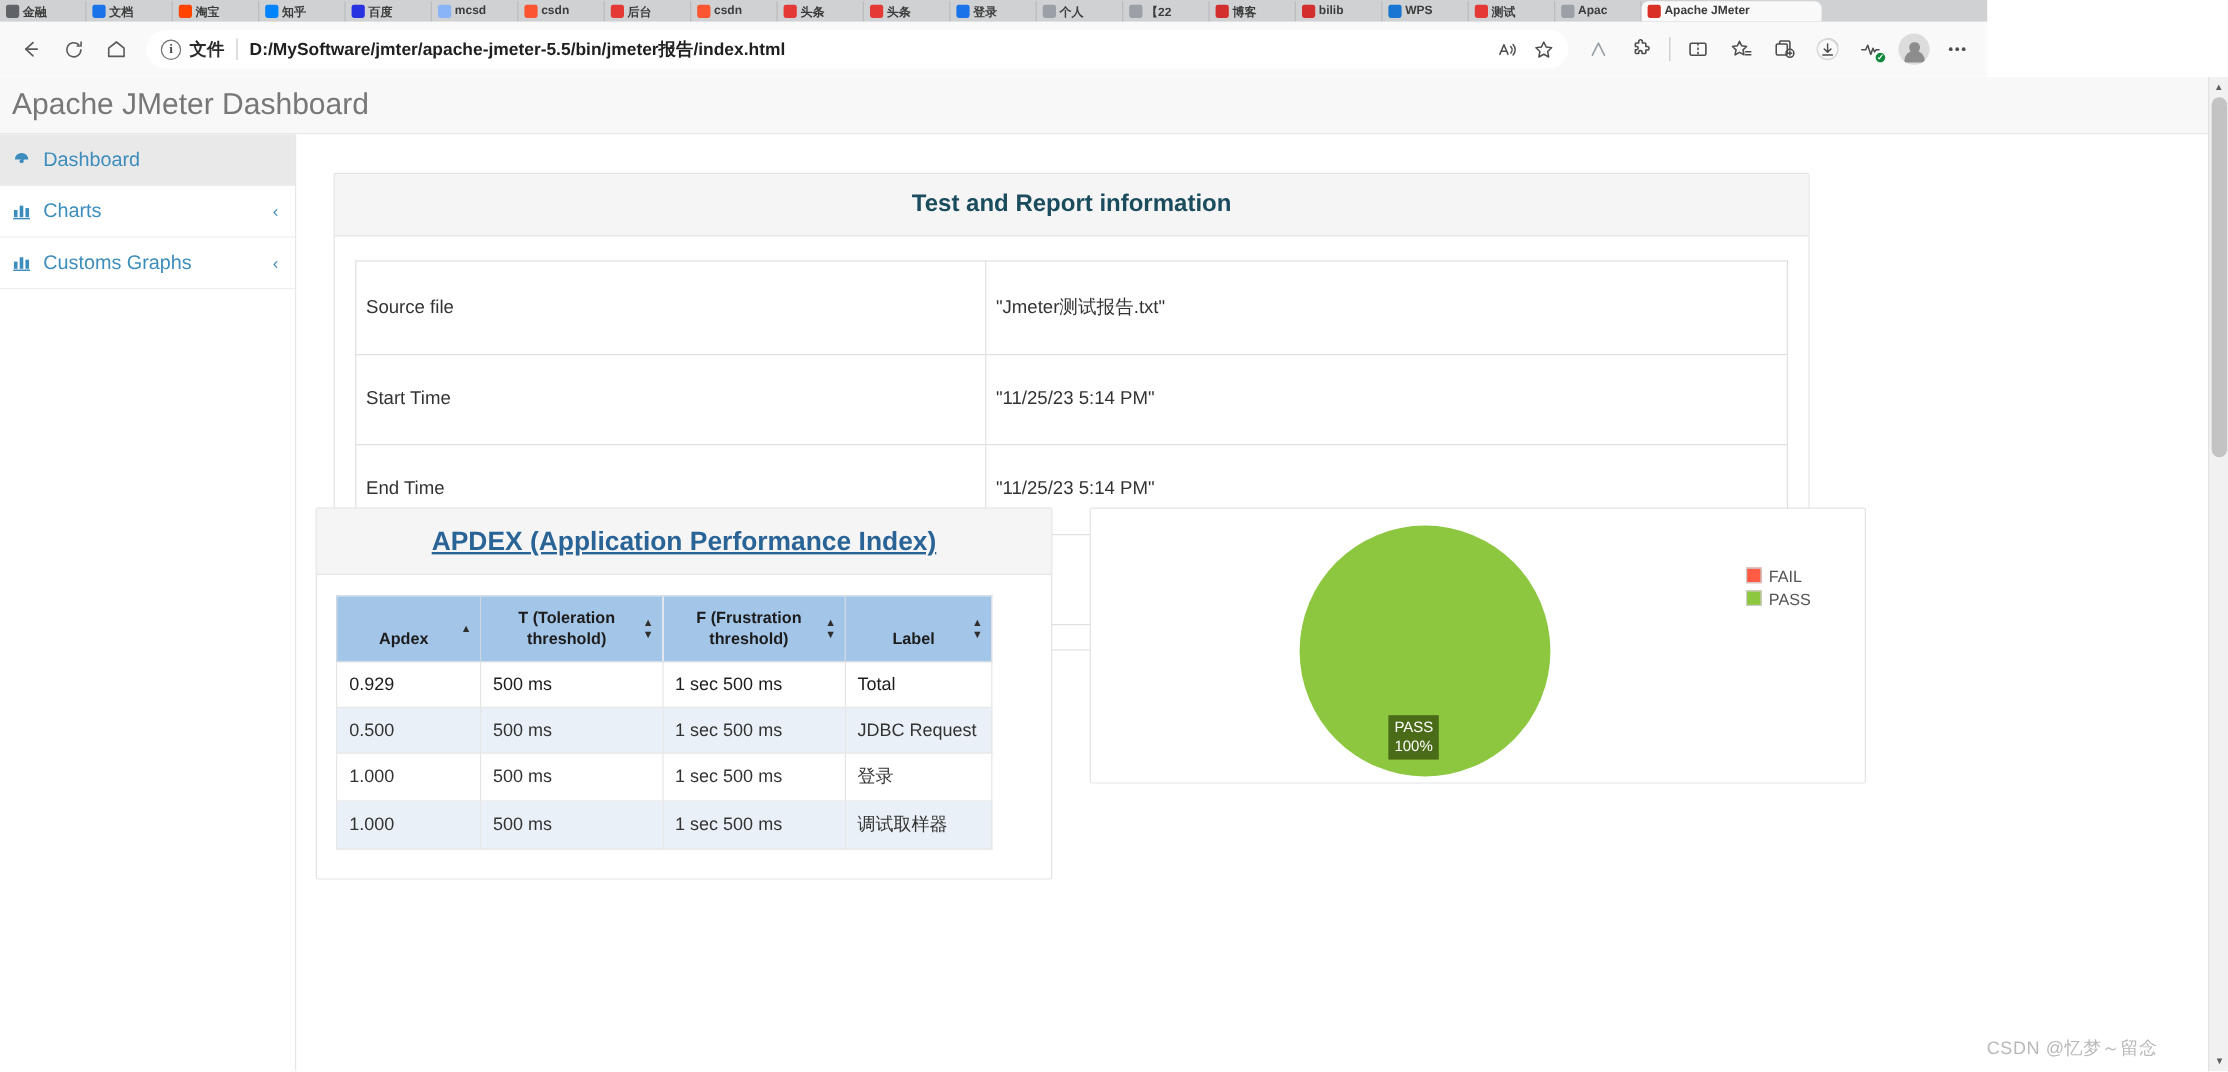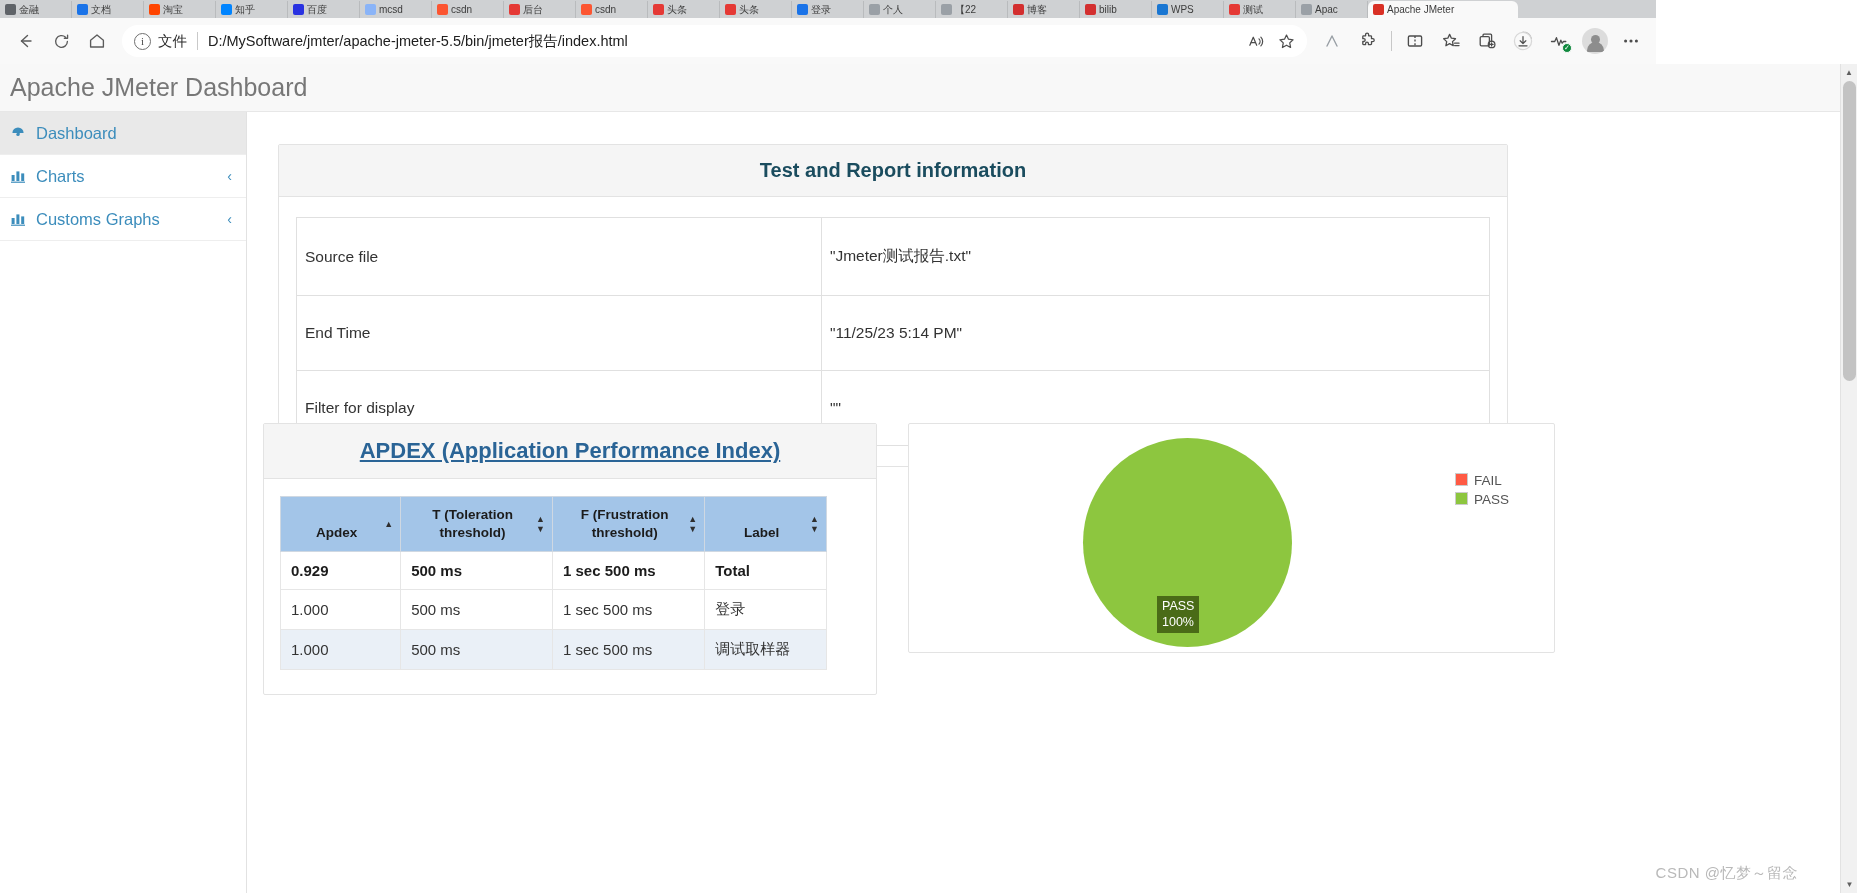--- a/index.html
+++ b/index.html
@@ -5,21 +5,21 @@
   * { box-sizing: border-box; }
   html, body {
     margin: 0; padding: 0;
     width: 1857px; height: 893px;
     overflow: hidden;
     font-family: "Liberation Sans", sans-serif;
     background: #ffffff;
   }
 
   
-  #browser-chrome { width: 1656px; background: #ffffff; }
+  #browser-chrome { width: 1656px; background: #ffffff; font-weight: bold; }
 
   .tabstrip {
     height: 18px;
     background: #cfd1d3;
     display: flex;
     align-items: flex-end;
     overflow: hidden;
     position: relative;
   }
   .tab-mini {
@@ -250,21 +250,21 @@
     font-size: 9px; color: #2e2e2e; line-height: 1;
     display: flex; flex-direction: column; gap: 1px;
   }
   .apdex-table td {
     border: 1px solid #e6e6e6;
     font-size: 15px;
     color: #333333;
     padding: 10px 10px;
     height: 33px;
   }
-  .apdex-table tr.total td { font-weight: bold; color: #1c1c1c; }
+  .apdex-table tr.total td { font-weight: normal; color: #1c1c1c; }
   .apdex-table tr.odd td { background: #eaf0f7; }
   .apdex-table tr.even td { background: #ffffff; }
 
   
   #req-panel {
     position: absolute;
     left: 661px; top: 311px;
     width: 647px;
   }
   .pie-area {
@@ -572,20 +572,24 @@
           <div class="panel-head">
             <span class="h-title">Test and Report information</span>
           </div>
           <table class="info-table">
             <tbody id="info-rows">
                 <tr>
                   <td class="k">Source file</td>
                   <td>"Jmeter测试报告.txt"</td>
                 </tr>
                 <tr>
+                  <td class="k">Start Time</td>
+                  <td>"11/25/23 5:14 PM"</td>
+                </tr>
+                <tr>
                   <td class="k">End Time</td>
                   <td>"11/25/23 5:14 PM"</td>
                 </tr>
                 <tr>
                   <td class="k">Filter for display</td>
                   <td>""</td>
                 </tr>
               </tbody>
           </table>
         </section>
@@ -615,20 +619,26 @@
                       </span></th>
                   </tr>
                 </thead>
               <tbody id="apdex-body">
                   <tr class="total even">
                     <td>0.929</td>
                     <td>500 ms</td>
                     <td>1 sec 500 ms</td>
                     <td>Total</td>
                   </tr>
+                  <tr class="odd">
+                    <td>0.500</td>
+                    <td>500 ms</td>
+                    <td>1 sec 500 ms</td>
+                    <td>JDBC Request</td>
+                  </tr>
                   <tr class="even">
                     <td>1.000</td>
                     <td>500 ms</td>
                     <td>1 sec 500 ms</td>
                     <td>登录</td>
                   </tr>
                   <tr class="odd">
                     <td>1.000</td>
                     <td>500 ms</td>
                     <td>1 sec 500 ms</td>

